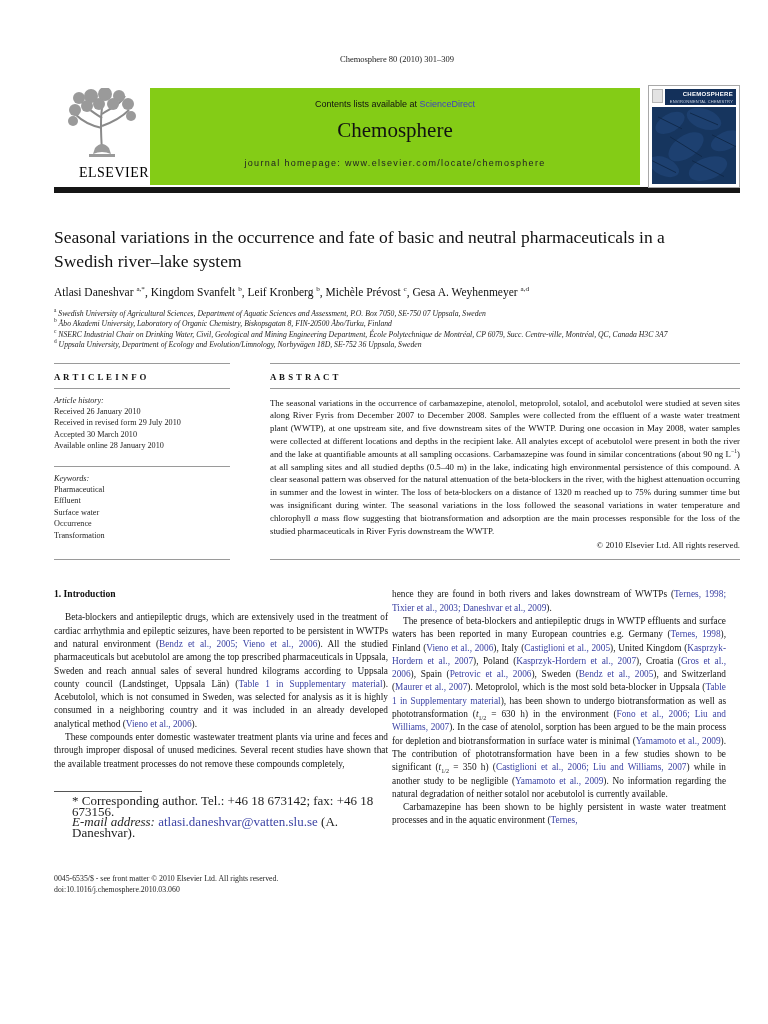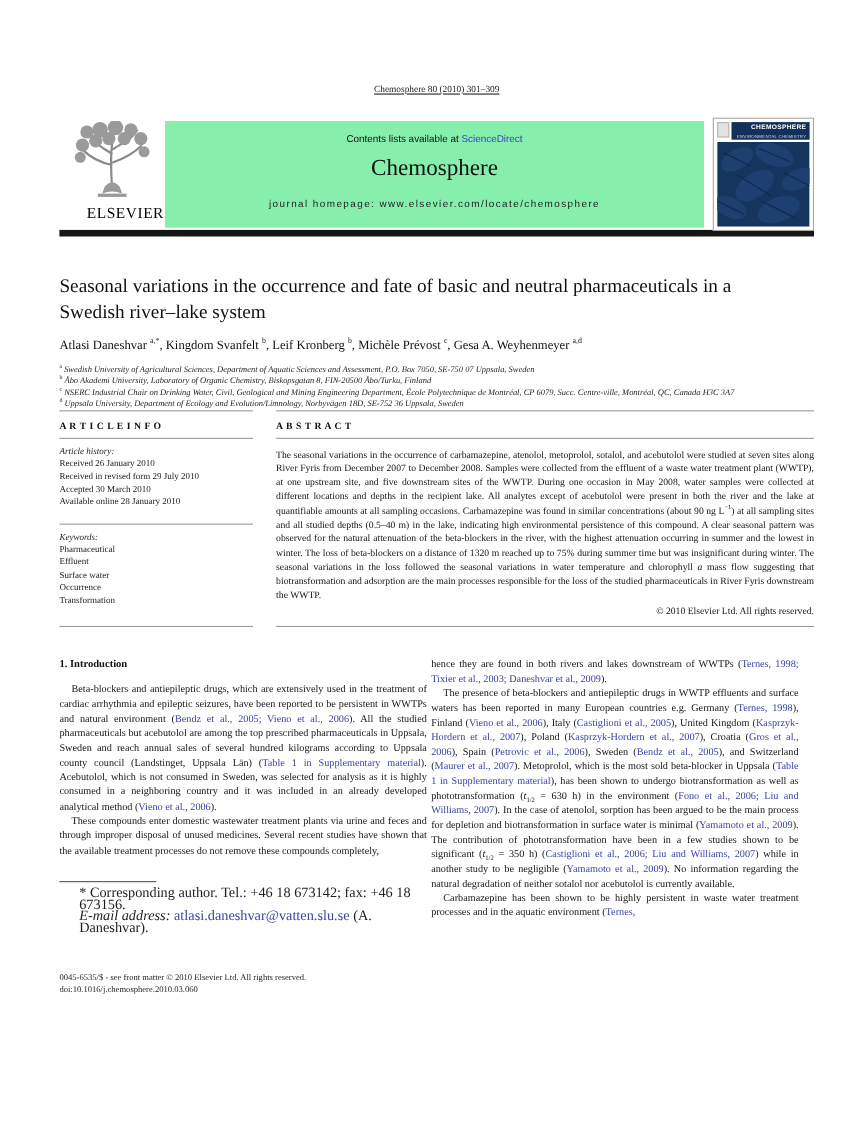--- a/index.html
+++ b/index.html
@@ -1,27 +1,27 @@
 <!DOCTYPE html>
 <html><head>
 <meta charset="utf-8">
 <style>
   html,body{margin:0;padding:0;background:#fff;}
   body{width:768px;height:1024px;overflow:hidden;color:#1c1c1c;
        font-family:"Liberation Serif",serif;-webkit-font-smoothing:antialiased;}
   .page{padding:0 28px 0 54px;box-sizing:border-box;}
-  .running{padding-top:76px;text-align:center;font-size:8.5px;color:#222;text-decoration:underline;}
+  .running{padding-top:54px;text-align:center;font-size:8.5px;color:#222;}
 
   
   .banner{display:flex;margin-top:24px;height:97px;}
   .logo-col{width:96px;display:flex;flex-direction:column;align-items:center;
             justify-content:flex-start;background:#fff;}
   .elsevier-word{font-size:14px;color:#000000;letter-spacing:.5px;margin-top:1px;
                  font-family:"Liberation Serif",serif;margin-left:24px;}
-  .banner-mid{flex:1;background:#86efac;text-align:center;padding-top:11px;}
+  .banner-mid{flex:1;background:#84cc16;text-align:center;padding-top:11px;}
   .contents-line{font-family:"Liberation Sans",sans-serif;font-size:9px;color:#111;}
   .lnk-sd{color:#3e3ec4;}
   .journal-name{font-size:21px;margin-top:9px;color:#111;}
   .homepage-line{font-family:"Liberation Sans",sans-serif;font-size:9px;
                  letter-spacing:1.3px;margin-top:15px;color:#222;}
   .cover{width:92px;margin-left:8px;margin-top:-3px;height:103px;border:1px solid #a8a8a8;
          background:#fff;padding:3px;box-sizing:border-box;display:flex;flex-direction:column;}
   .cover-top{display:flex;gap:2px;margin-bottom:2px;}
   .cover-sq{width:11px;height:14px;background:#e3e3e3;border:1px solid #b5b5b5;box-sizing:border-box;}
   .cover-band{flex:1;background:#13305a;color:#fff;text-align:right;padding:2px 3px 1px;
@@ -32,21 +32,21 @@
 
   
   .black-bar{height:6px;background:#161616;margin-top:2px;}
   .title{margin-top:32px;font-size:17.5px;line-height:24px;color:#101010;width:640px;}
   .authors{margin-top:13px;font-size:11.5px;color:#101010;}
   .authors sup{font-size:62%;}
   .affils{margin-top:11px;font-size:7.7px;line-height:10.4px;font-style:italic;color:#222;}
   .affils sup{font-size:70%;font-style:normal;}
 
   
-  .meta-grid{display:grid;grid-template-columns:176px auto;column-gap:21px;}
+  .meta-grid{display:grid;grid-template-columns:176px auto;column-gap:40px;margin-top:12px;}
   .meta-col{border-top:1px solid #9a9a9a;border-bottom:1px solid #9a9a9a;}
   .meta-head{font-size:8.8px;font-weight:bold;letter-spacing:.5px;padding:8px 0 6px;
              border-bottom:1px solid #9a9a9a;color:#111;}
   .info-block{padding:6px 0 8px;font-size:8.2px;line-height:11.4px;color:#1d1d1d;}
   .info-label{font-style:italic;}
   .info-rule{border:none;border-top:1px solid #9a9a9a;margin:6px 0 0;}
   .abstract-text{padding-top:8px;font-size:8.8px;line-height:12.8px;text-align:justify;color:#141414;}
   .copyright{font-size:8.8px;text-align:right;margin-top:3px;padding-bottom:9px;color:#141414;}
 
   

